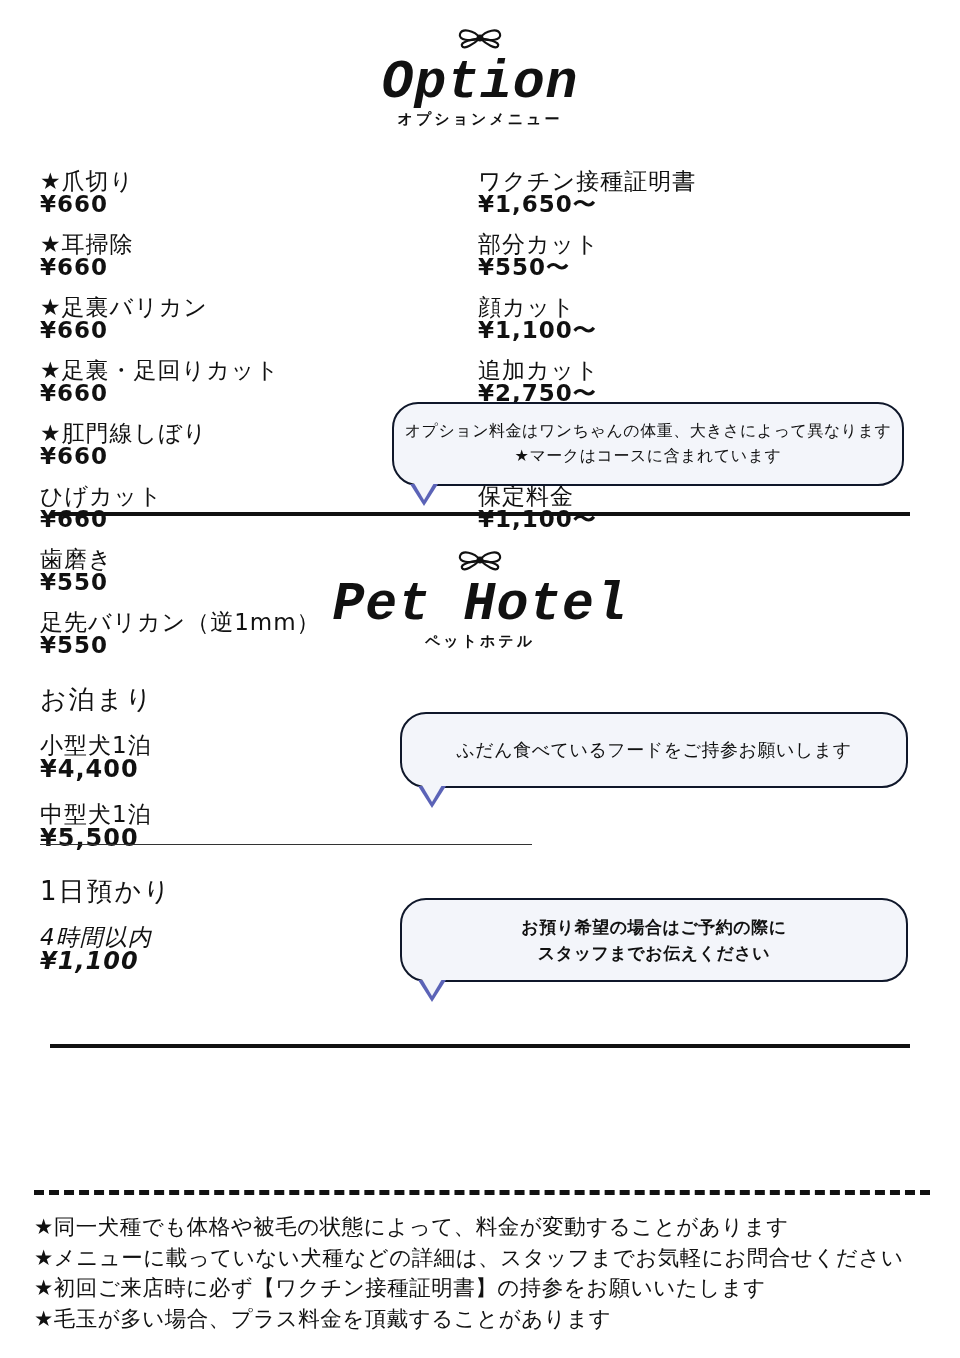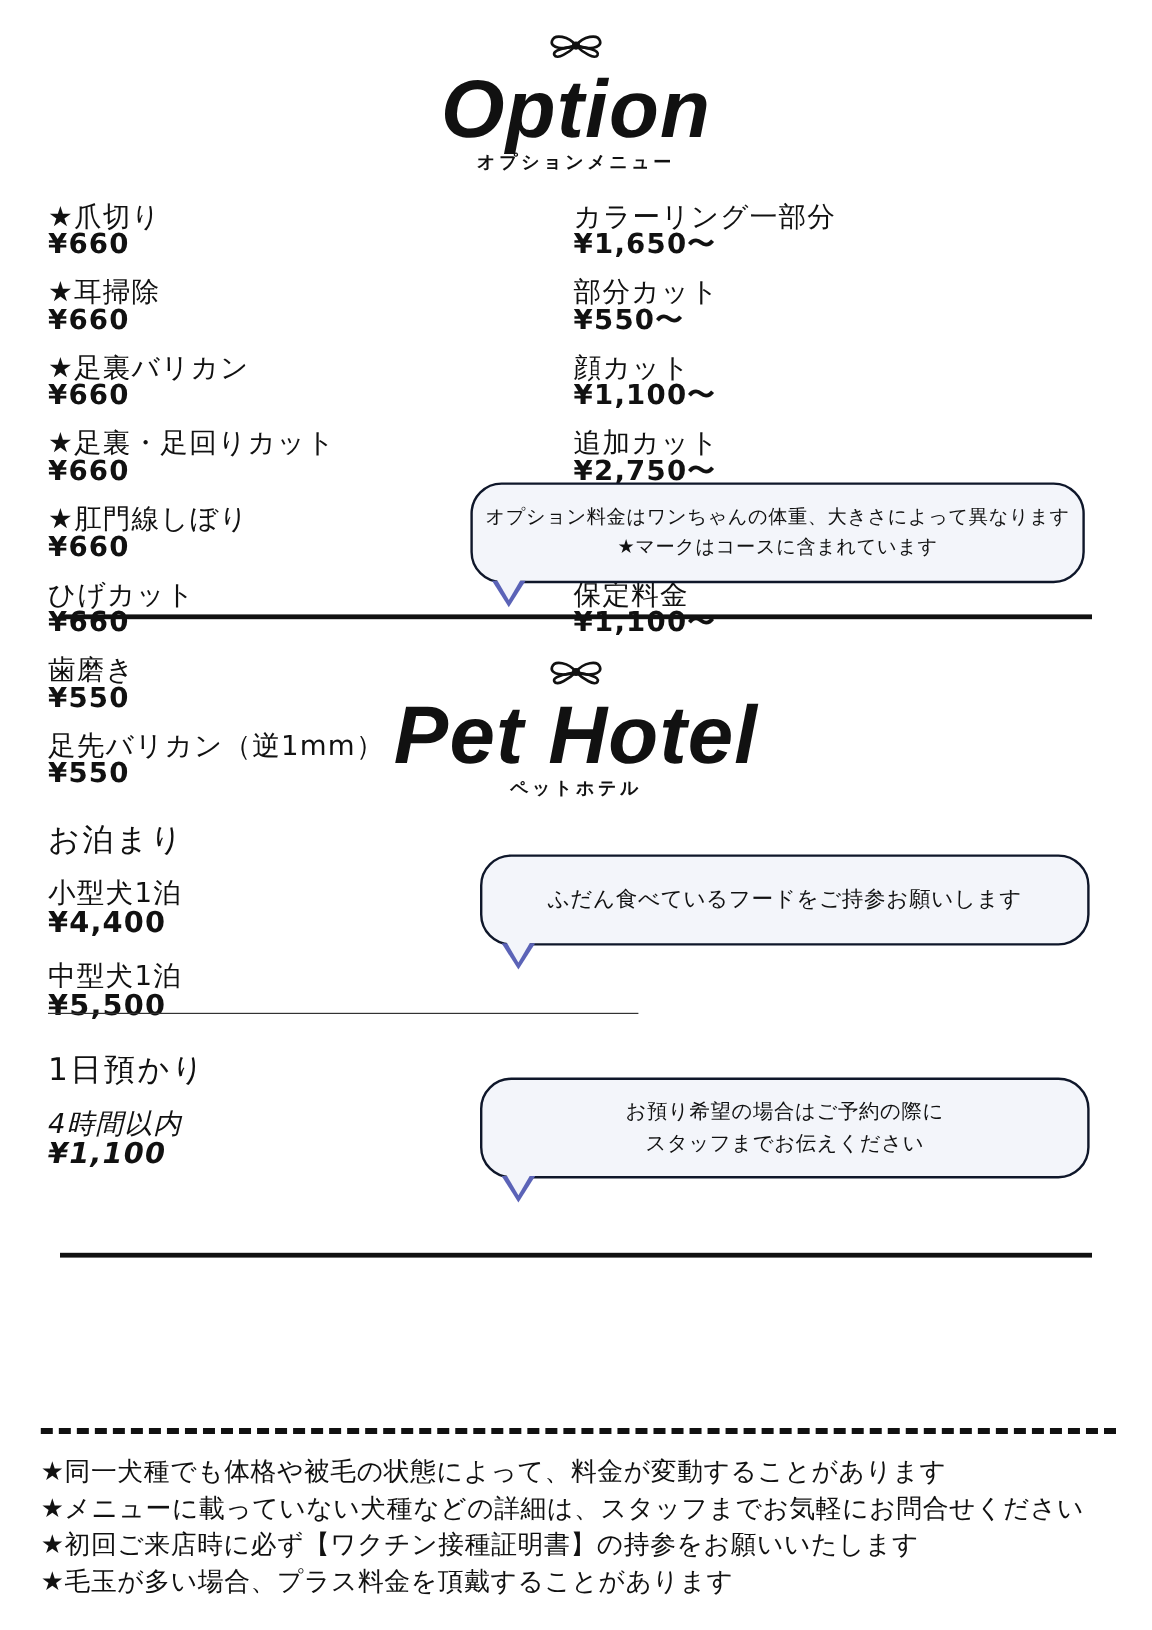--- a/index.html
+++ b/index.html
@@ -16,24 +16,24 @@
 
   
   .logo-block { text-align: center; position: relative; }
   .logo-ribbon {
     font-size: 26px;
     line-height: 1;
     letter-spacing: 2px;
     margin-bottom: -4px;
   }
   .logo-main {
-    font-family: Liberation Sans, sans-serif;
+    font-family: Liberation Mono, monospace;
     font-style: italic;
     font-weight: 700;
-    font-size: 68px;
+    font-size: 53px;
     line-height: 0.95;
     letter-spacing: 1px;
   }
   .logo-sub {
     font-size: 15px;
     font-weight: 700;
     letter-spacing: 3px;
     margin-top: 2px;
   }
 
@@ -121,20 +121,21 @@
   }
   #bubble-hotel-food {
     left: 400px; top: 712px;
     width: 508px; height: 76px;
     font-size: 18px;
   }
   #bubble-hotel-reserve {
     left: 400px; top: 898px;
     width: 508px; height: 84px;
     font-size: 17px;
+    font-weight: bold;
   }
 
   
   #hotel-section { position: relative; height: 520px; }
   .sec-title {
     font-size: 26px;
     letter-spacing: 2px;
     position: absolute;
   }
   .hotel-rows { position: absolute; left: 40px; }
@@ -212,21 +213,21 @@
       <span class="price">¥550</span>
     </div>
     <div class="price-row">
       <span class="label" style="width:268px;">足先バリカン（逆1mm）</span>
       <span class="price">¥550</span>
     </div>
   </div>
 
   <div class="opt-right">
     <div class="price-row">
-      <span class="label">カラーリング一部分</span>
+      <span class="label">ワクチン接種証明書</span>
       <span class="price">¥1,650〜</span>
     </div>
     <div class="price-row">
       <span class="label">部分カット</span>
       <span class="price">¥550〜</span>
     </div>
     <div class="price-row">
       <span class="label">顔カット</span>
       <span class="price">¥1,100〜</span>
     </div>

